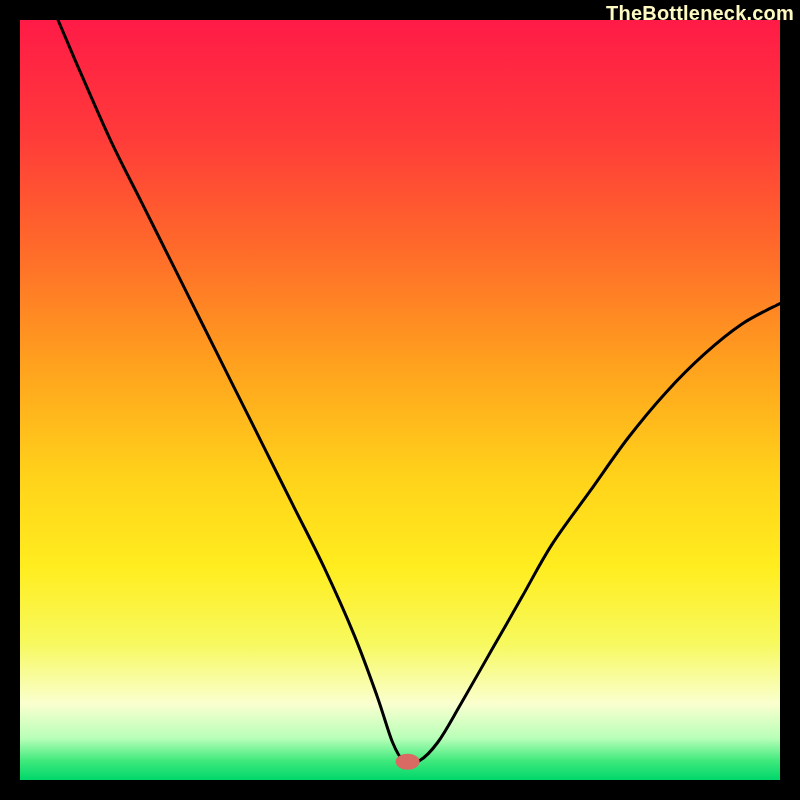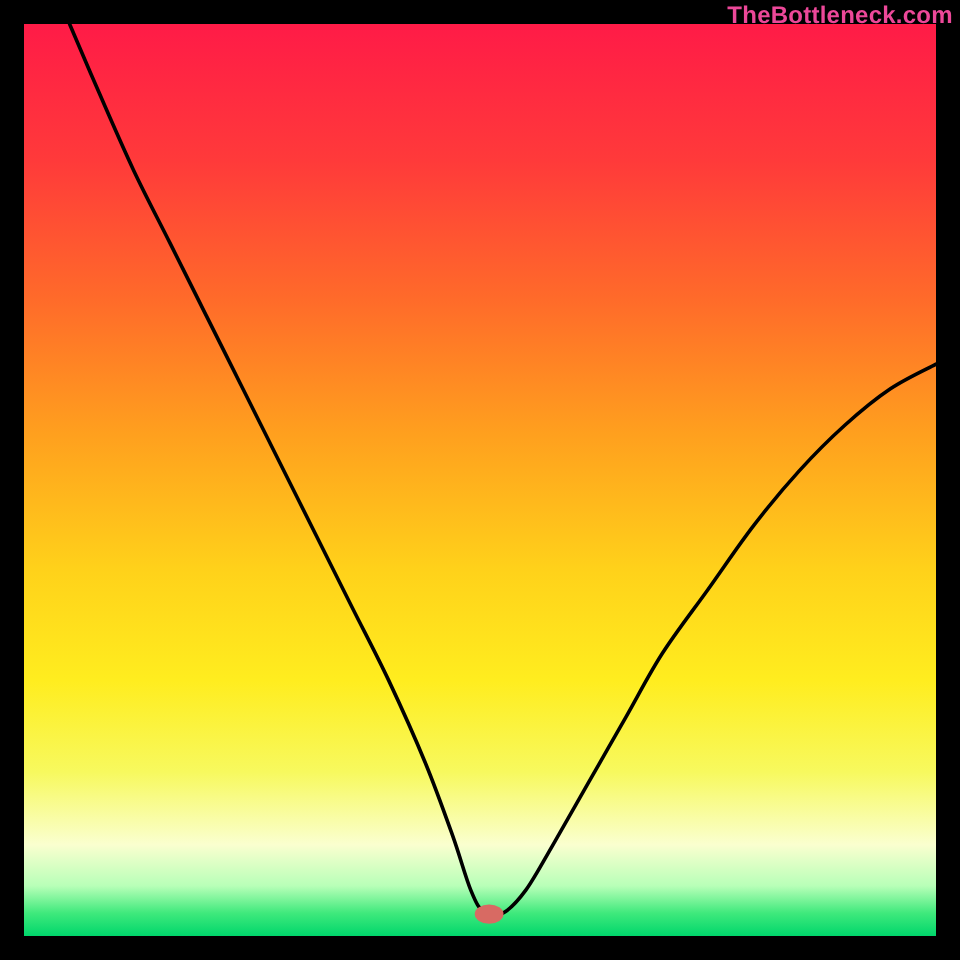--- a/index.html
+++ b/index.html
@@ -30,21 +30,21 @@
     left: 0;
     top: 0;
     width: 760px;
     height: 760px;
     display: block;
   }
   .watermark {
     position: absolute;
     top: 2px;
     right: 6px;
-    color: #ec4899;
+    color: #fef9c3;
     font-size: 20px;
     font-weight: 600;
     letter-spacing: 0.2px;
     user-select: none;
   }
 </style>
 </head>
 <body>
 
 <div class="frame">

